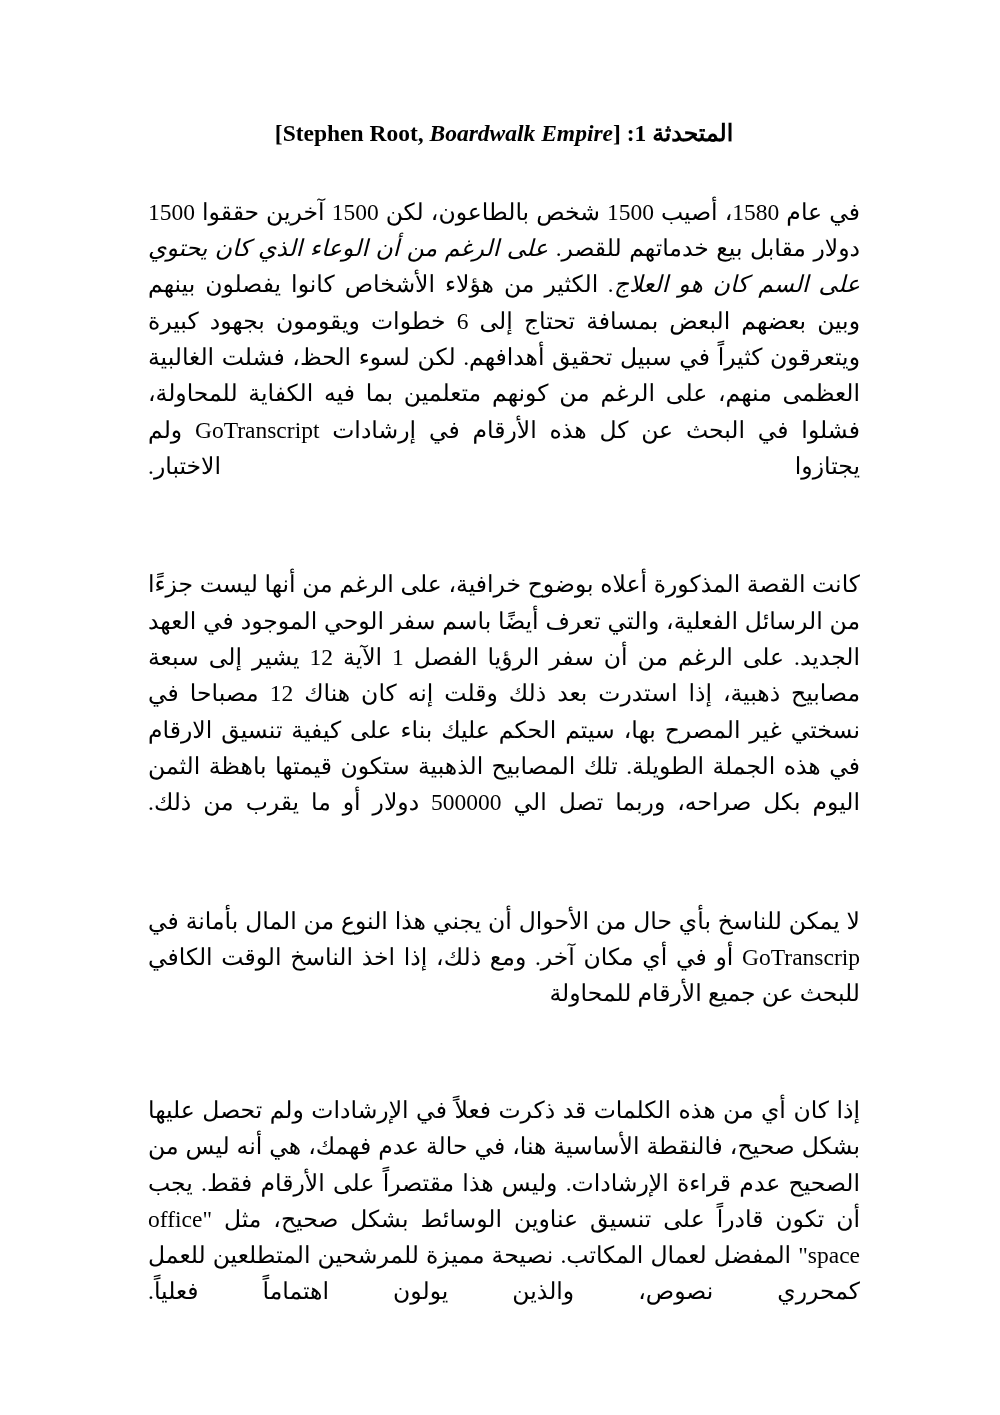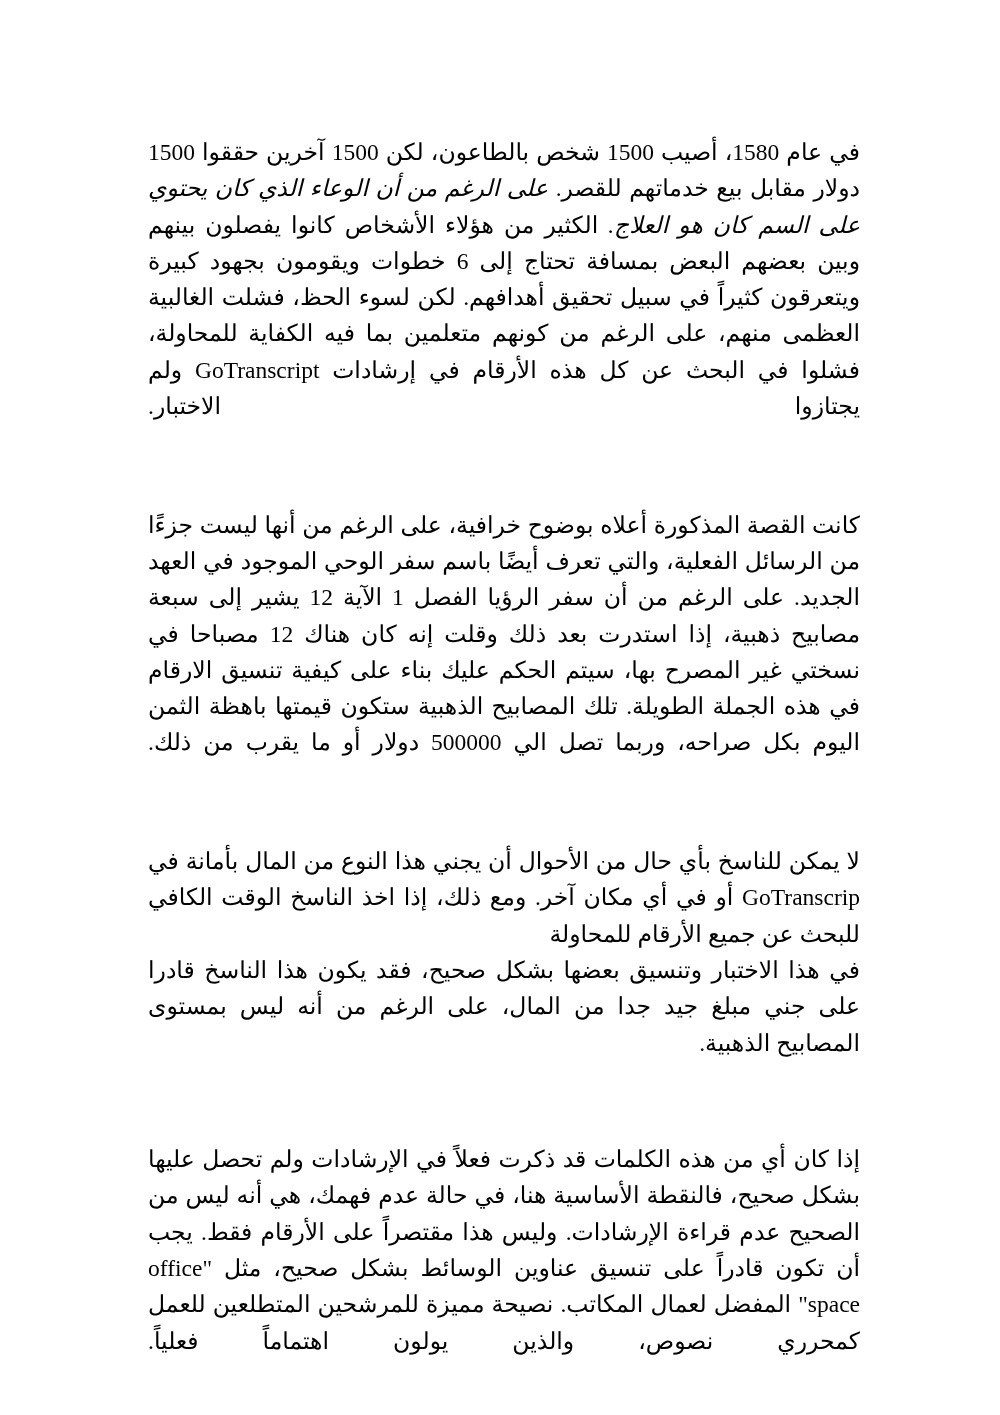--- a/index.html
+++ b/index.html
@@ -88,27 +88,31 @@
     width: 100%;
   }
 </style>
 </head>
 <body>
 
 <div class="page">
 
   <div class="doc-body">
 
+    <h1 class="speaker-heading">
+      <span>المتحدثة 1:</span>
+      <span class="ltr"><span>[</span><span class="latin-name">Stephen Root,</span>
+        <span class="work-title">Boardwalk Empire</span><span>]</span></span>
+    </h1>
 
     <p class="para"><span>في عام 1580، أصيب 1500 شخص بالطاعون، لكن 1500 آخرين حققوا 1500 دولار مقابل بيع خدماتهم للقصر. </span><span class="em">على الرغم من أن الوعاء الذي كان يحتوي على السم كان هو العلاج.</span><span> الكثير من هؤلاء الأشخاص كانوا يفصلون بينهم وبين بعضهم البعض بمسافة تحتاج إلى 6 خطوات ويقومون بجهود كبيرة ويتعرقون كثيراً في سبيل تحقيق أهدافهم. لكن لسوء الحظ، فشلت الغالبية العظمى منهم، على الرغم من كونهم متعلمين بما فيه الكفاية للمحاولة، فشلوا في البحث عن كل هذه الأرقام في إرشادات GoTranscript ولم يجتازوا الاختبار.</span></p>
 
     <p class="para"><span>كانت القصة المذكورة أعلاه بوضوح خرافية، على الرغم من أنها ليست جزءًا من الرسائل الفعلية، والتي تعرف أيضًا باسم سفر الوحي الموجود في العهد الجديد. على الرغم من أن سفر الرؤيا الفصل 1 الآية 12 يشير إلى سبعة مصابيح ذهبية، إذا استدرت بعد ذلك وقلت إنه كان هناك 12 مصباحا في نسختي غير المصرح بها، سيتم الحكم عليك بناء على كيفية تنسيق الارقام في هذه الجملة الطويلة. تلك المصابيح الذهبية ستكون قيمتها باهظة الثمن اليوم بكل صراحه، وربما تصل الي 500000 دولار أو ما يقرب من ذلك.</span></p>
 
     <p class="para tight-gap">
         <span class="nobreak-line">لا يمكن للناسخ بأي حال من الأحوال أن يجني هذا النوع من المال بأمانة في GoTranscrip أو في أي مكان آخر. ومع ذلك، إذا اخذ الناسخ الوقت الكافي للبحث عن جميع الأرقام للمحاولة</span>
-        <span class="nobreak-line">في هذا الاختبار وتنسيق بعضها بشكل صحيح، فقد يكون هذا الناسخ قادرا على جني مبلغ جيد جدا من المال، على الرغم من أنه ليس بمستوى المصابيح الذهبية.</span>
       </p>
 
     <p class="para"><span>إذا كان أي من هذه الكلمات قد ذكرت فعلاً في الإرشادات ولم تحصل عليها بشكل صحيح، فالنقطة الأساسية هنا، في حالة عدم فهمك، هي أنه ليس من الصحيح عدم قراءة الإرشادات.  وليس هذا مقتصراً على الأرقام فقط. يجب أن تكون قادراً على تنسيق عناوين الوسائط بشكل صحيح، مثل "office space" المفضل لعمال المكاتب. نصيحة مميزة للمرشحين المتطلعين للعمل كمحرري نصوص، والذين يولون اهتماماً فعلياً.</span></p>
 
   </div>
 
 </div>
 
 </body></html>

